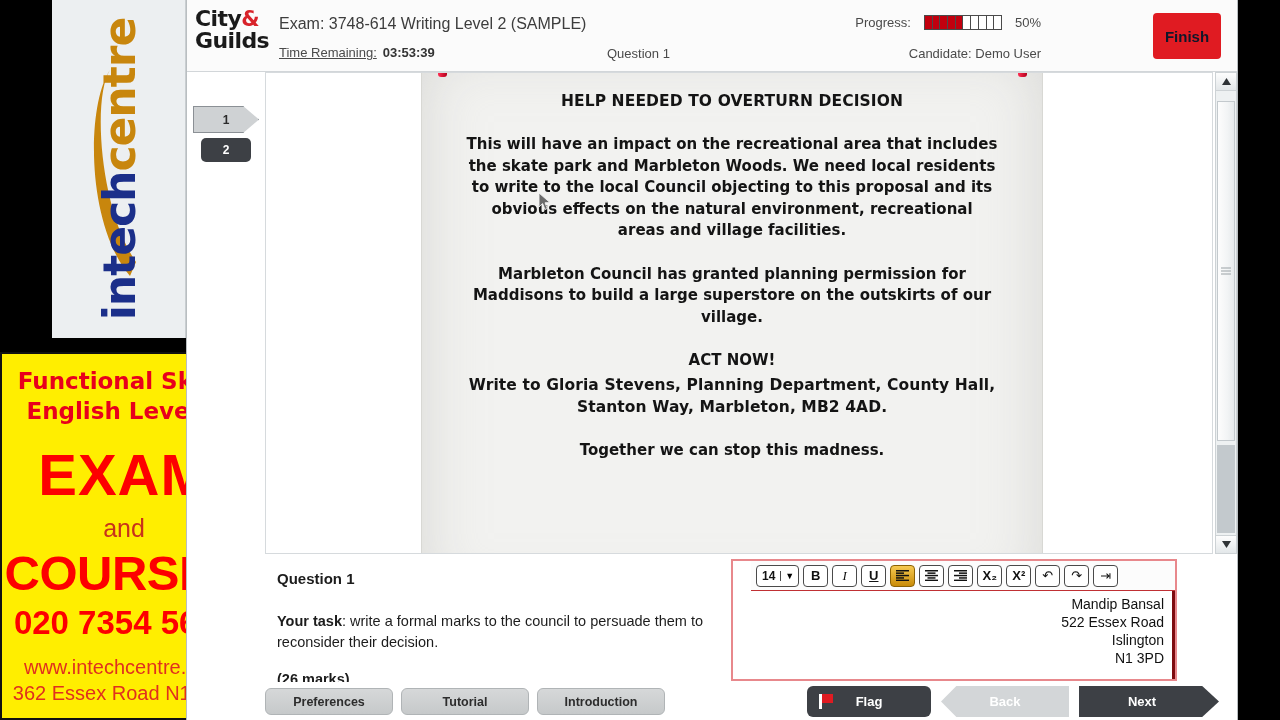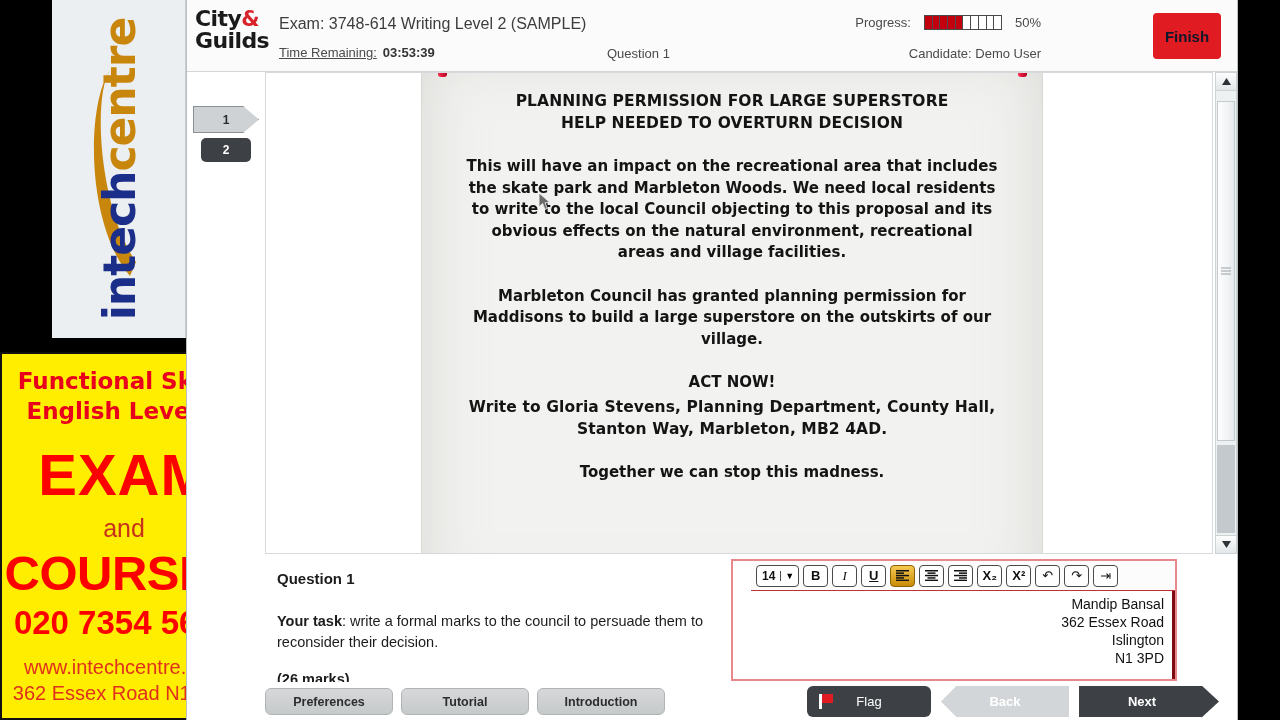--- a/index.html
+++ b/index.html
@@ -287,21 +287,21 @@
     background: linear-gradient(#d6d8d9,#c6c9ca);
     border:1px solid #b0b4b6; border-radius: 6px;
     font-size: 12.5px; font-weight:bold; color:#2d2d2d;
     font-family:"Liberation Sans", sans-serif;
     display:flex; align-items:center; justify-content:center;
     cursor:pointer;
   }
   .flagbtn {
     position:absolute; top: 4px; left: 620px; width: 124px; height: 31px;
     background:#3d4045; border-radius:6px; color:#fff;
-    font-size: 13px; font-weight:normal;
+    font-size: 13px; font-weight:bold;
     display:flex; align-items:center; justify-content:center;
     cursor:pointer;
   }
   .flag-ico {
     position:absolute; left: 12px; top: 8px; width: 15px; height: 15px;
   }
   .backbtn {
     position:absolute; top: 4px; left: 754px; width: 128px; height: 31px;
     background:#d3d6d8; color:#ffffff;
     font-size: 13px; font-weight:bold;
@@ -391,21 +391,20 @@
     <div class="content-wrap">
       <div class="poster">
         <div class="pin" style="left:8px; top:6px;">
             <b></b>
           </div>
         <div class="pin" style="right:8px; top:6px;">
             <b></b>
           </div>
 
         <div class="poster-inner">
-          <div class="pstr-h">PLANNING PERMISSION FOR LARGE SUPERSTORE</div>
           <div class="pstr-h">HELP NEEDED TO OVERTURN DECISION</div>
           <div class="pstr-p">This will have an impact on the recreational area that includes the skate park and Marbleton Woods. We need local residents to write to the local Council objecting to this proposal and its obvious effects on the natural environment, recreational areas and village facilities.</div>
           <div class="pstr-p">Marbleton Council has granted planning permission for Maddisons to build a large superstore on the outskirts of our village.</div>
           <div class="pstr-p">ACT NOW!</div>
           <div class="pstr-h" style="margin-top:2px">Write to Gloria Stevens, Planning Department, County Hall, Stanton Way, Marbleton, MB2 4AD.</div>
           <div class="pstr-p">Together we can stop this madness.</div>
         </div>
       </div>
     </div>
 
@@ -480,21 +479,21 @@
             <div class="ebtn sans">X₂</div>
             <div class="ebtn sans">X²</div>
             <div class="ebtn">↶</div>
             <div class="ebtn">↷</div>
             <div class="ebtn">⇥</div>
           </div>
       </div>
       <div class="ebody">
         <div id="answerlines">
             <div>Mandip Bansal</div>
-            <div>362 Essex Road</div>
+            <div>522 Essex Road</div>
             <div>Islington</div>
             <div>N1 3PD</div>
           </div>
       </div>
     </div>
 
     <div class="botbar">
       <div class="gbtn" style="left:78px; width:128px;">Preferences</div>
       <div class="gbtn" style="left:214px; width:128px;">Tutorial</div>
       <div class="gbtn" style="left:350px; width:128px;">Introduction</div>

